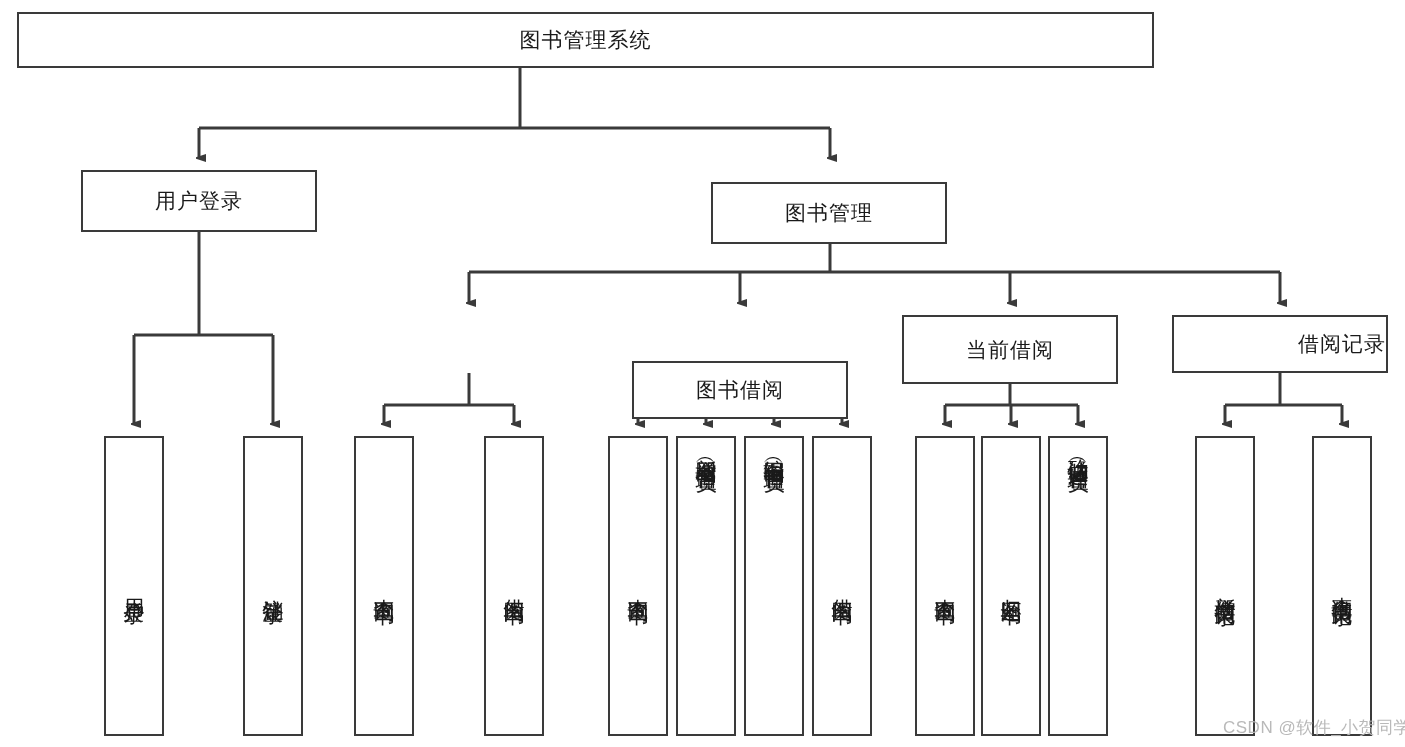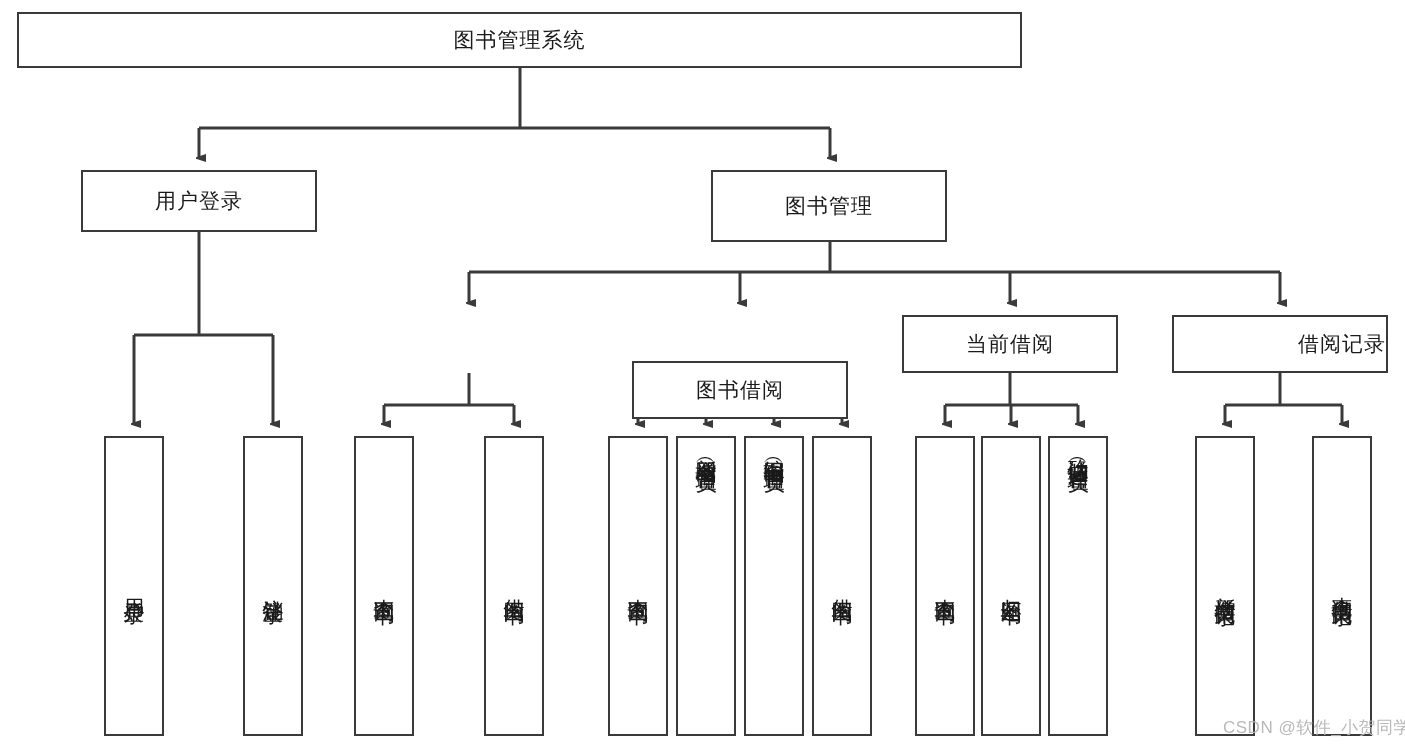--- a/index.html
+++ b/index.html
@@ -114,35 +114,35 @@
       <path d="M1011,405 L1011,424" marker-end="url(#arrow)"></path>
       <path d="M1078,405 L1078,424" marker-end="url(#arrow)"></path>
 
       <path d="M1280,373 L1280,405"></path>
       <path d="M1225,405 L1342,405"></path>
       <path d="M1225,405 L1225,424" marker-end="url(#arrow)"></path>
       <path d="M1342,405 L1342,424" marker-end="url(#arrow)"></path>
     </g>
   </svg>
 
-  <div class="node node-h" style="left:17px; top:12px; width:1005px; height:56px;">
+  <div class="node node-h" style="left:17px; top:12px; width:1137px; height:56px;">
     <span class="node-label">图书管理系统</span>
   </div>
 
   <div class="node node-h" style="left:81px; top:170px; width:236px; height:62px;">
     <span class="node-label">用户登录</span>
   </div>
-  <div class="node node-h" style="left:711px; top:170px; width:236px; height:72px;">
+  <div class="node node-h" style="left:711px; top:182px; width:236px; height:62px;">
     <span class="node-label">图书管理</span>
   </div>
 
   <div class="node node-h" style="left:632px; top:315px; width:216px; height:58px;margin-top:46px;">
     <span class="node-label">图书借阅</span>
   </div>
-  <div class="node node-h" style="left:902px; top:315px; width:216px; height:58px;">
+  <div class="node node-h" style="left:902px; top:315px; width:216px; height:69px;">
     <span class="node-label">当前借阅</span>
   </div>
   <div class="node node-h" style="left:1172px; top:315px; width:216px; height:58px;justify-content:flex-end;">
     <span class="node-label">借阅记录</span>
   </div>
 
   <div class="node node-v center-text" style="left:104px; top:436px; width:60px; height:300px;">
     <span class="node-label">用户登录</span>
   </div>
   <div class="node node-v center-text" style="left:243px; top:436px; width:60px; height:300px;">

